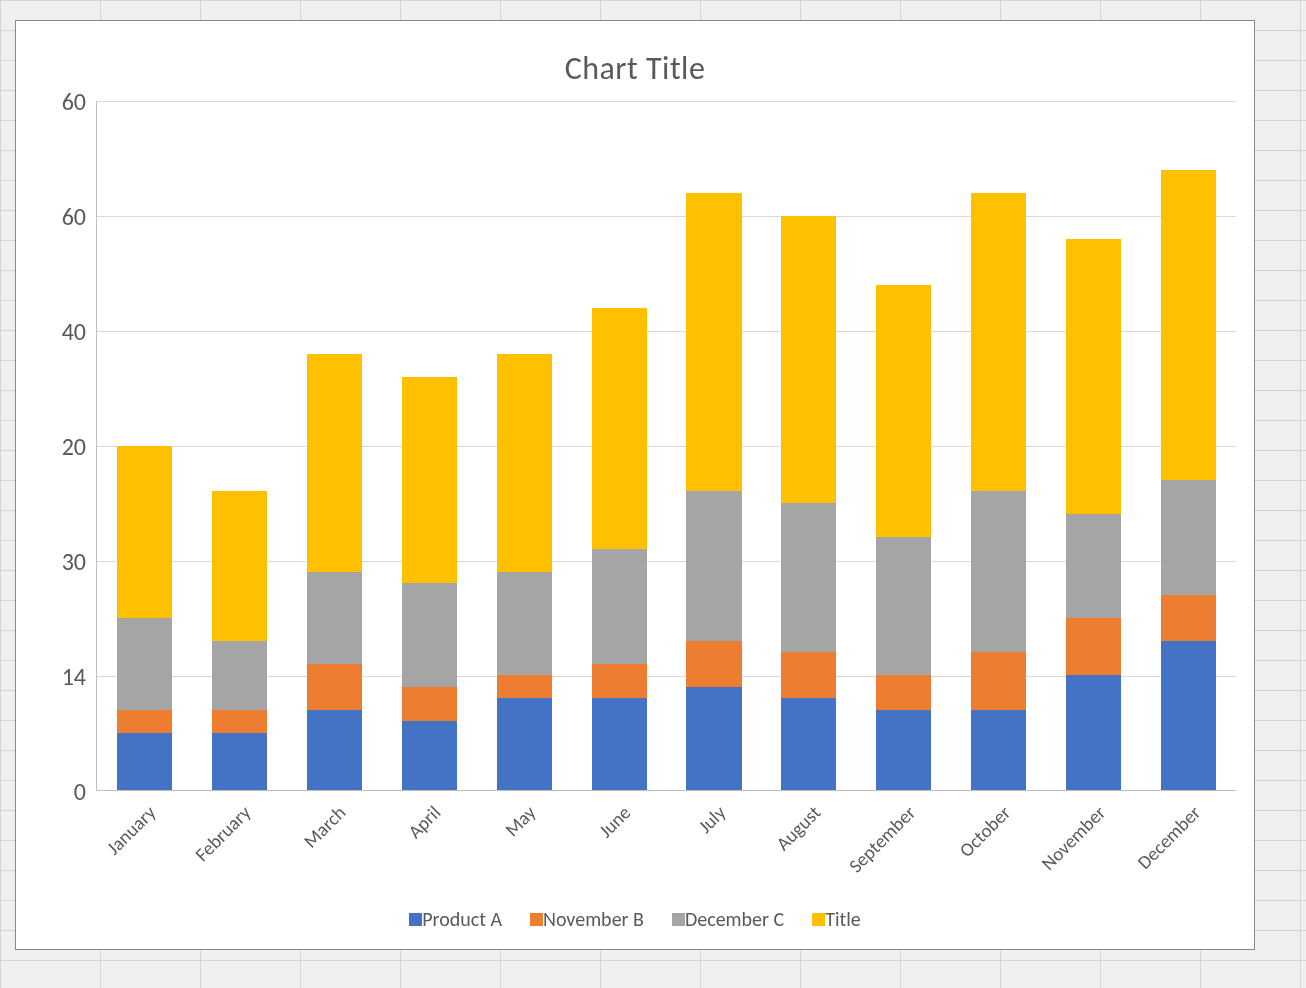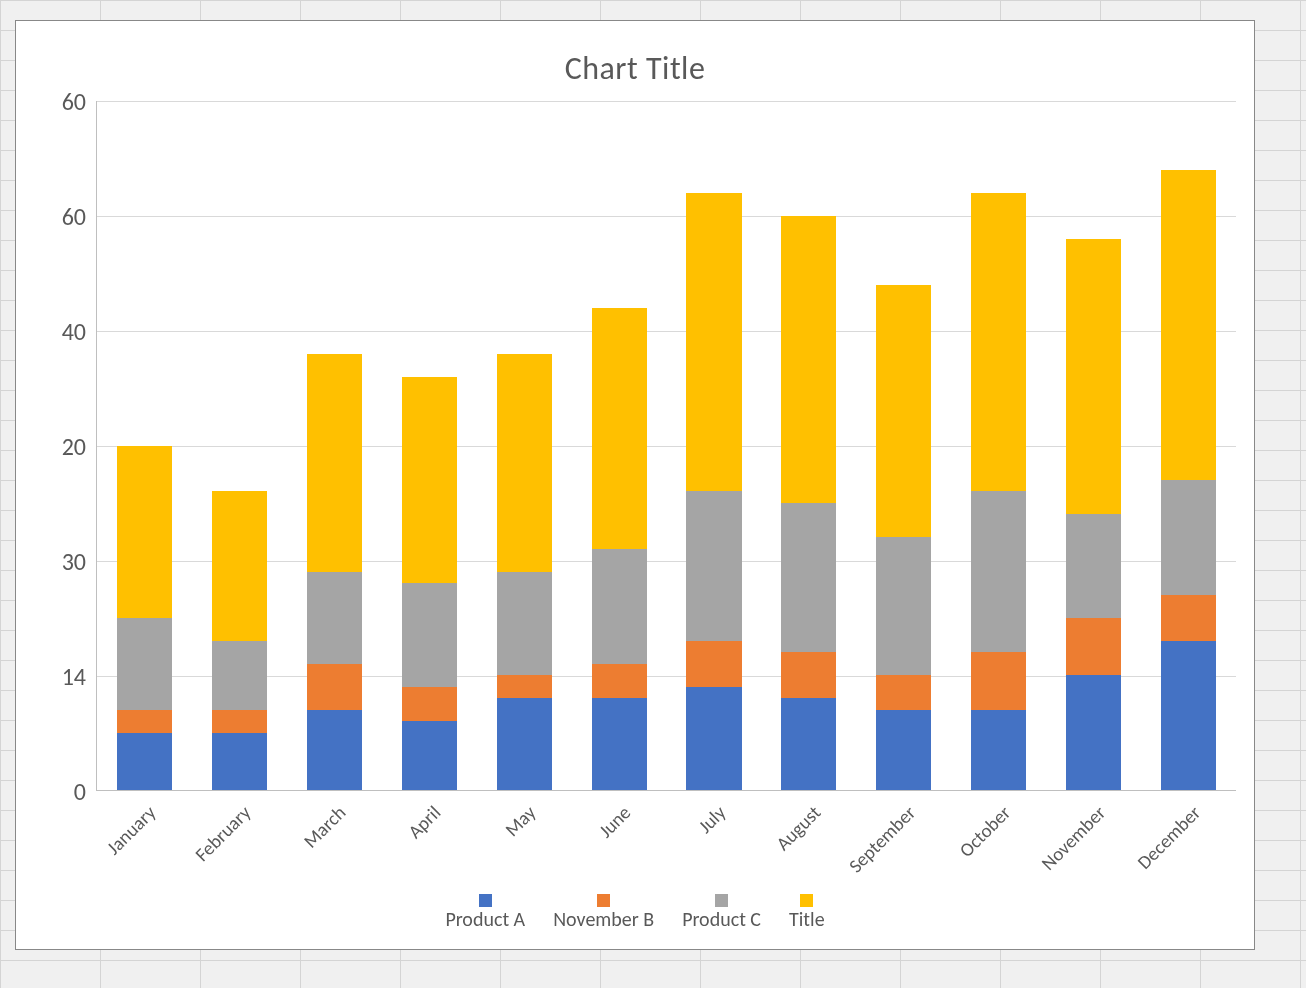--- a/index.html
+++ b/index.html
@@ -122,21 +122,20 @@
       bottom: 18px;
       display: flex;
       justify-content: center;
       gap: 28px;
       font-size: 20px;
       color: #595959;
     }
     .legend-item {
       display: flex;
       align-items: center;
-      flex-direction: column;
     }
     .legend-swatch {
       width: 13px;
       height: 13px;
     }
   </style>
 </head>
 <body>
 
 <div class="grid-bg"></div>
@@ -306,20 +305,20 @@
       <div class="legend-item">
         <div class="legend-swatch" style="background: rgb(68, 114, 196);"></div>
         <span>Product A</span>
       </div>
       <div class="legend-item">
         <div class="legend-swatch" style="background: rgb(237, 125, 49);"></div>
         <span>November B</span>
       </div>
       <div class="legend-item">
         <div class="legend-swatch" style="background: rgb(165, 165, 165);"></div>
-        <span>Product C</span>
+        <span>December C</span>
       </div>
       <div class="legend-item">
         <div class="legend-swatch" style="background: rgb(255, 192, 0);"></div>
         <span>Title</span>
       </div>
     </div>
 </div>
 
 </body></html>

